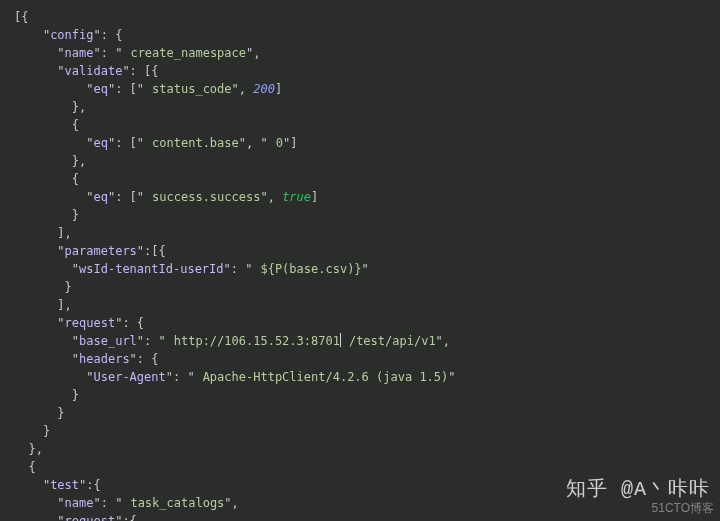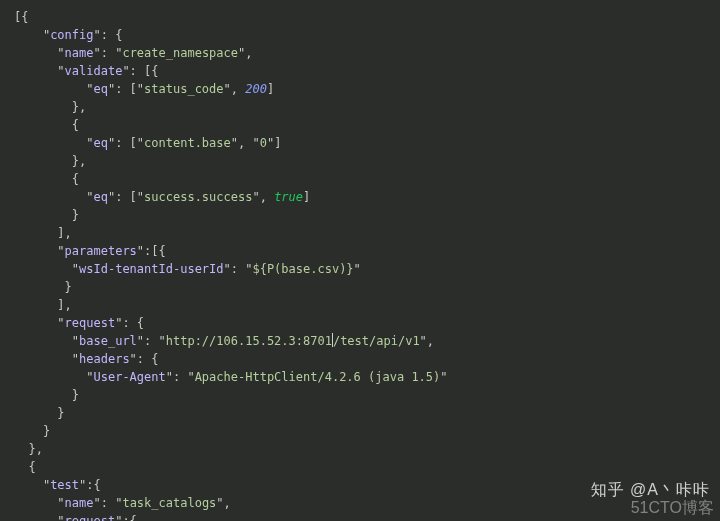--- a/index.html
+++ b/index.html
@@ -9,42 +9,42 @@
     font-family: Menlo, Consolas, "DejaVu Sans Mono", monospace;
     font-size: 12px;
     line-height: 18px;
     color: #a0c0a0;
     padding: 8px 0 8px 14px;
     position: relative;
   }
   pre { white-space: pre; }
   .p  { color: #c8c8c8; }          
   .k  { color: #c4b5fd; }          
-  .s  { color: #b7ce9e; }          
+  .s  { color: #b7ce9e; margin-left: 8px; }          
   .n  { color: #8d9eff; font-style: italic; }          
   .b  { color: #22c55e; font-style: italic; }          
   .cur { border-left: 1px solid #d0d0d0; display: inline-block; height: 14px; vertical-align: -2px; }
 
   .wm-right {
     position: absolute;
     right: 10px;
     bottom: 22px;
     color: rgba(235,235,235,0.85);
-    font-family: Liberation Sans, sans-serif;
-    font-size: 16px;
+    font-family: Liberation Mono, monospace;
+    font-size: 20px;
     letter-spacing: 1px;
     pointer-events: none;
   }
   .wm-corner {
     position: absolute;
     right: 6px;
     bottom: 4px;
     color: rgba(200,200,200,0.55);
     font-family: "PingFang SC","Microsoft YaHei",sans-serif;
-    font-size: 16px;
+    font-size: 12px;
     pointer-events: none;
   }
 </style>
 </head>
 <body>
 
 <pre><span class="p">[{</span>
     <span class="p">"</span><span class="k">config</span><span class="p">": {</span>
       <span class="p">"</span><span class="k">name</span><span class="p">": "</span><span class="s">create_namespace</span><span class="p">",</span>
       <span class="p">"</span><span class="k">validate</span><span class="p">": [{</span>

